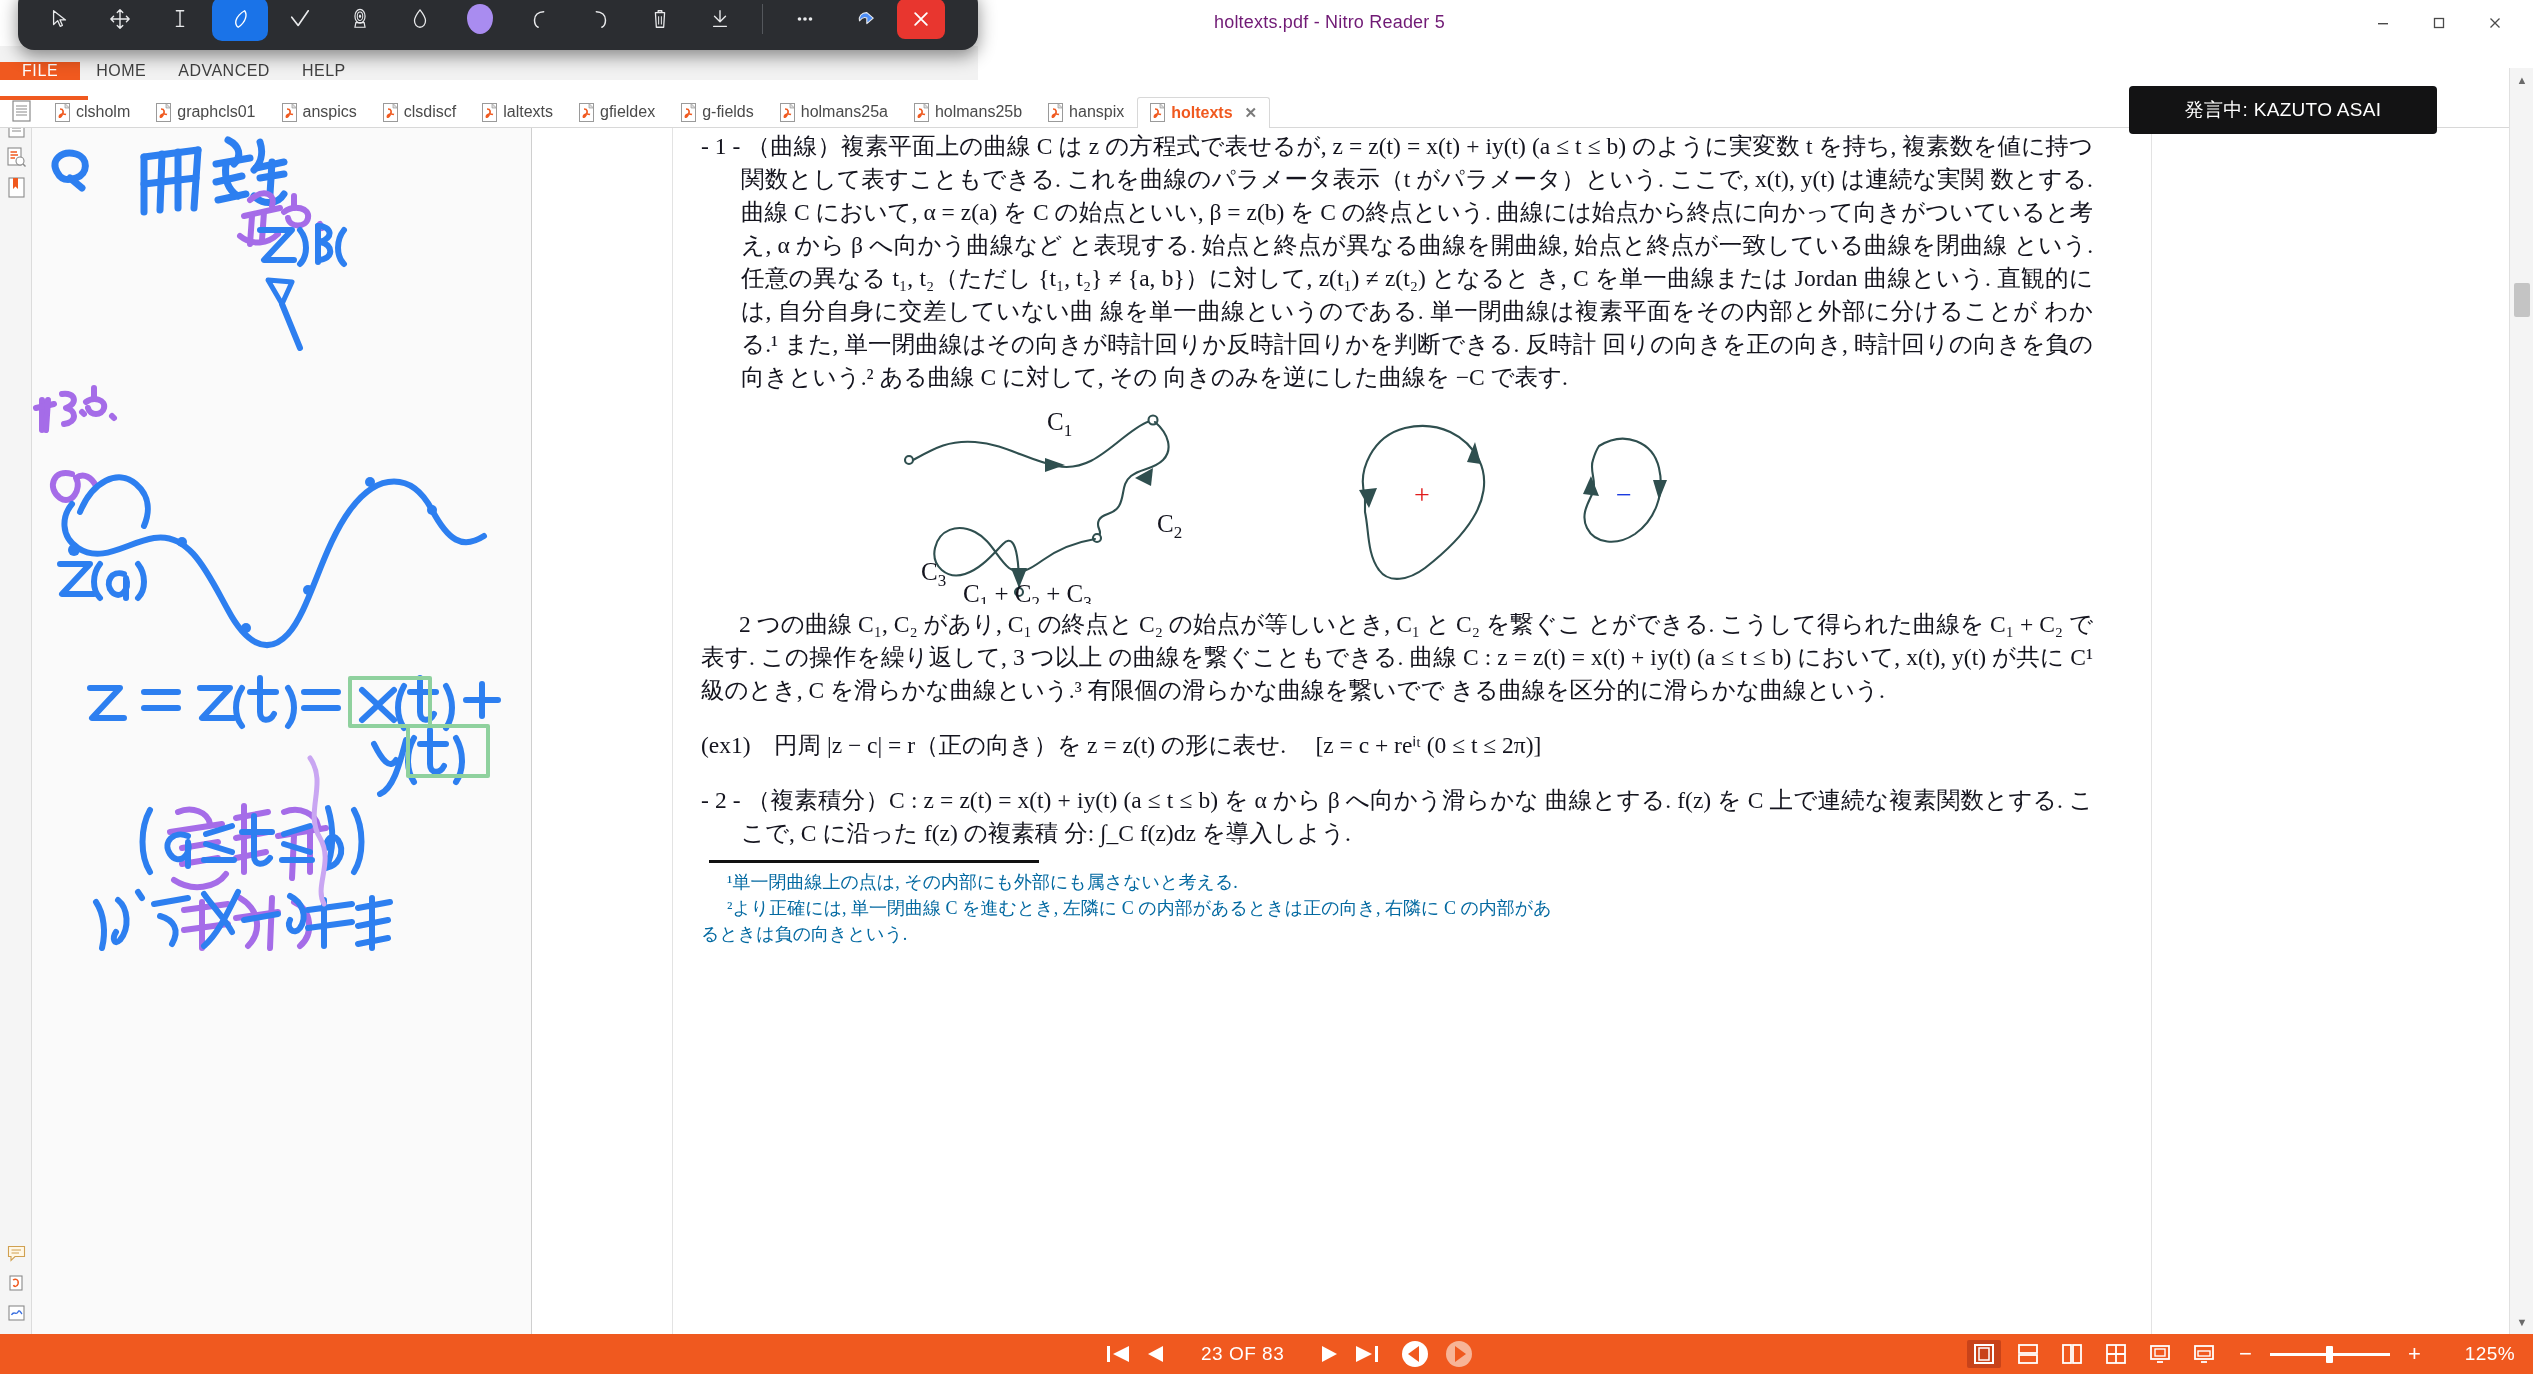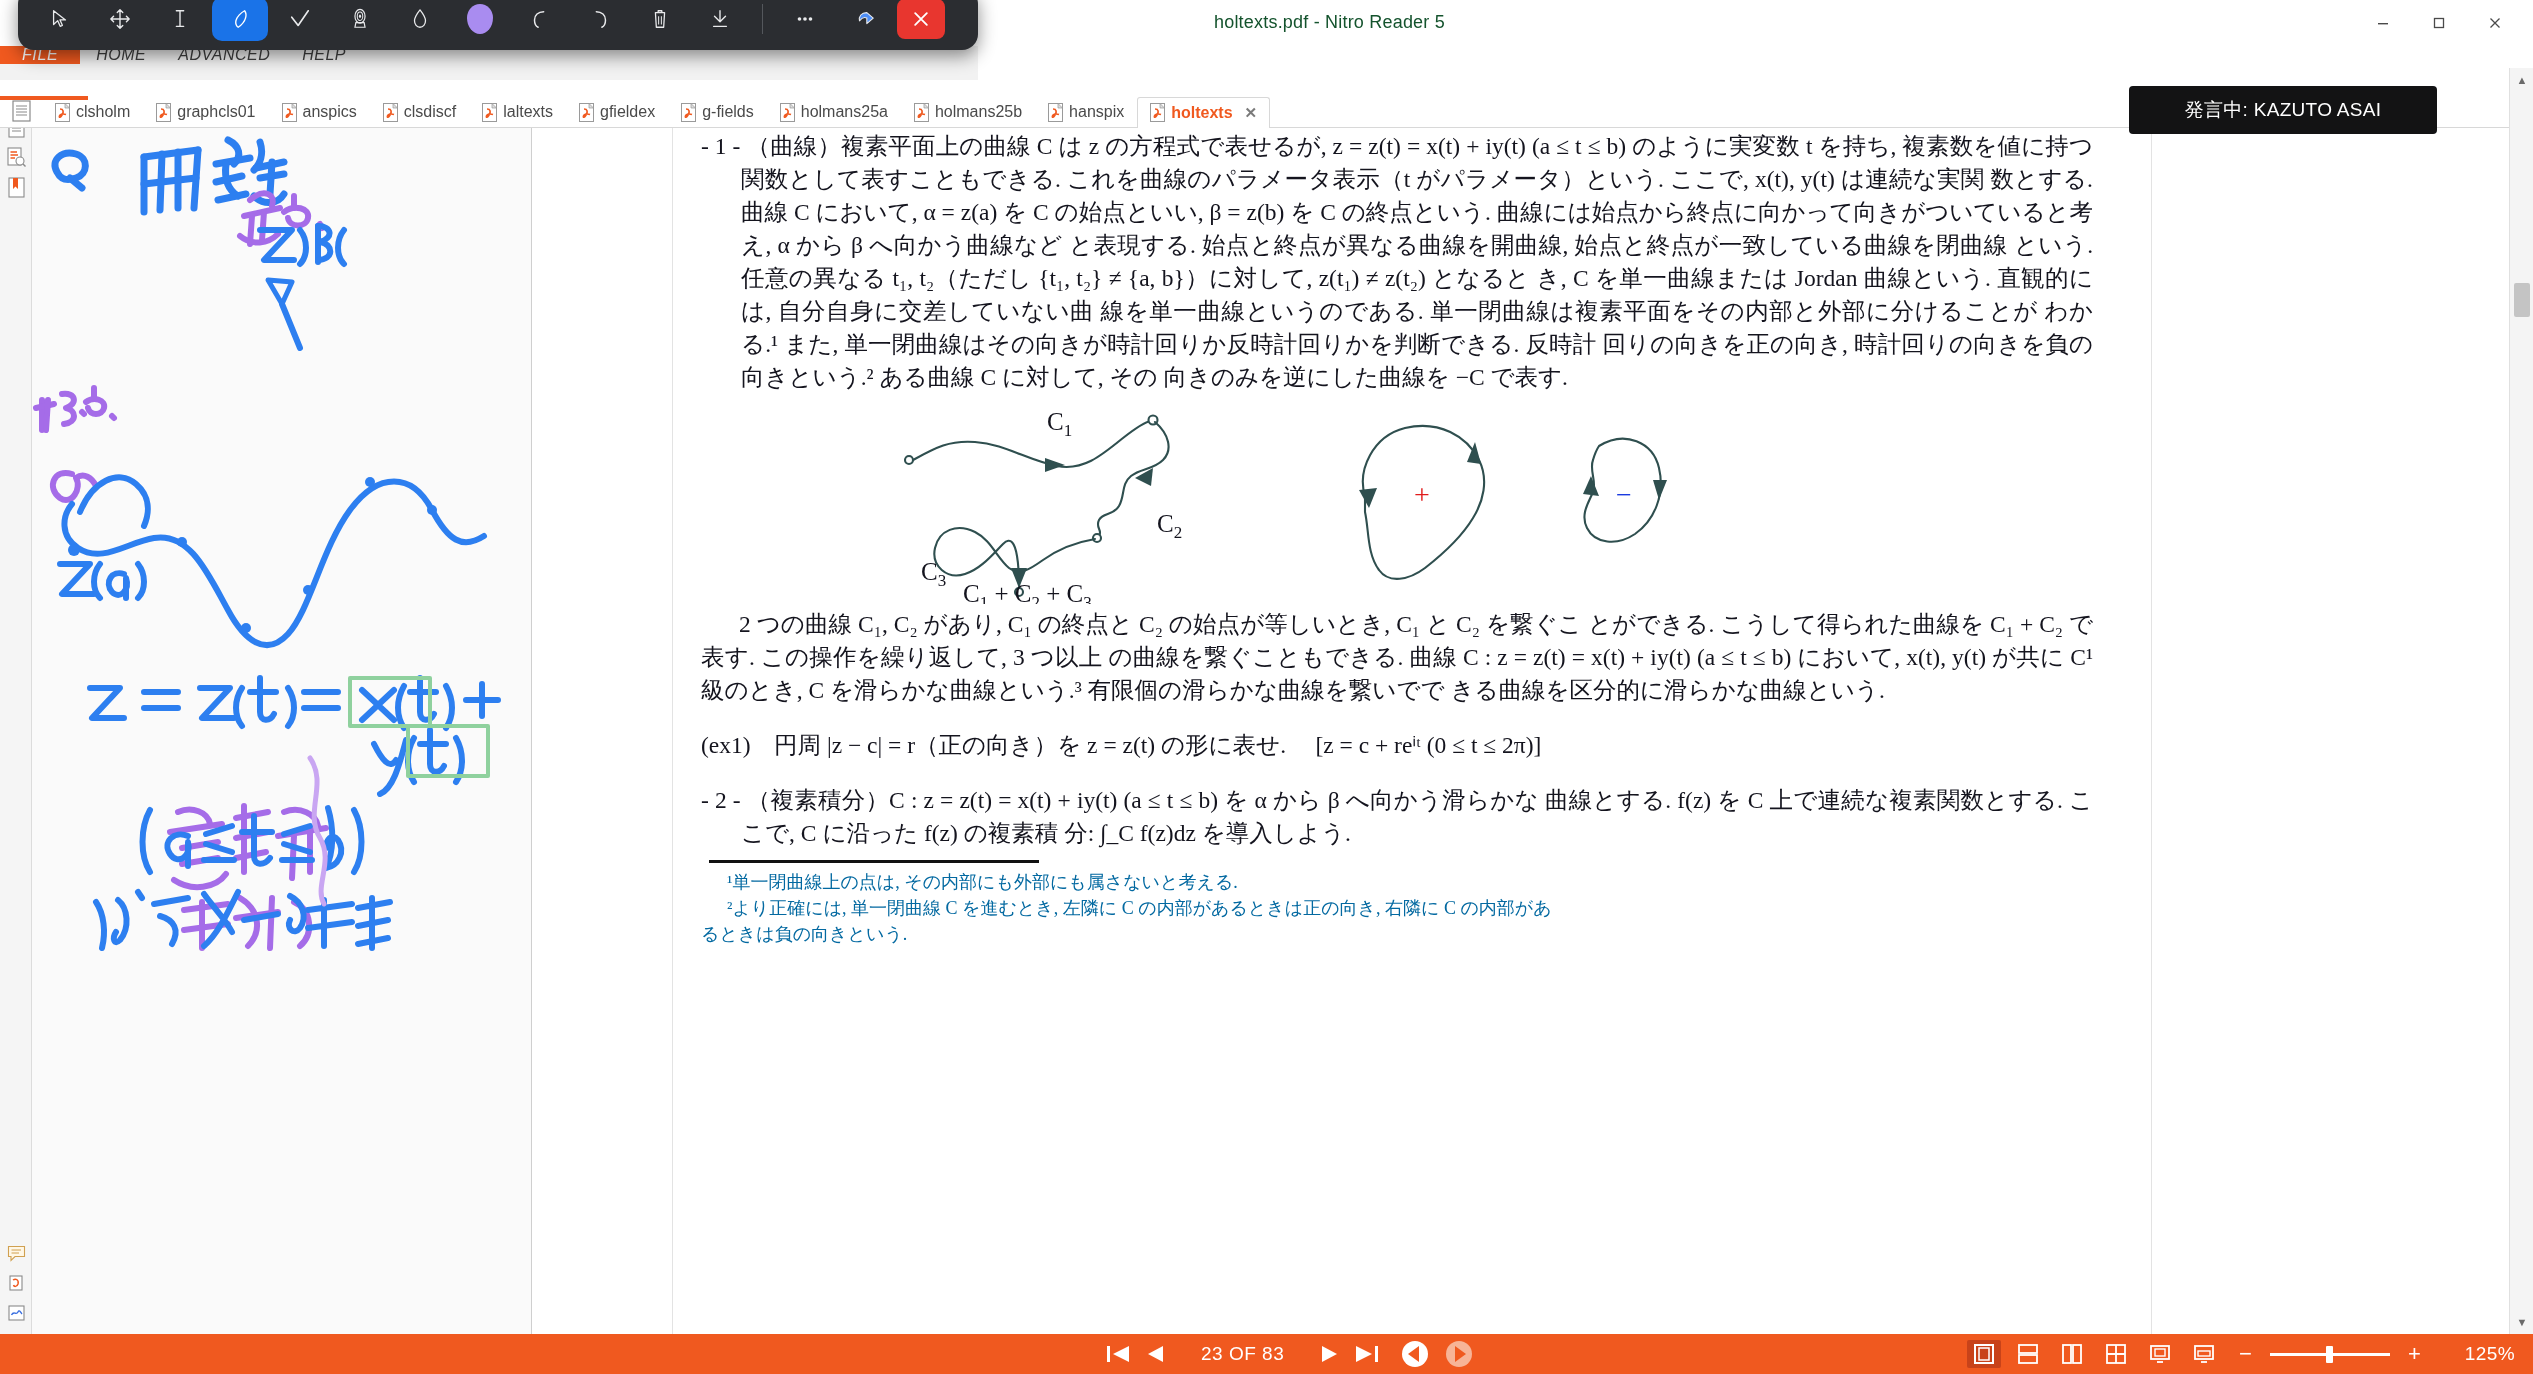--- a/index.html
+++ b/index.html
@@ -30,33 +30,33 @@
   .ft-swatch{ width:26px; height:30px; border-radius:50%/46% 46% 54% 54%; background:#a98cf0; }
   .ft-ink{ width:22px; height:26px; }
 
   
   .titlebar{
     position:absolute; left:978px; top:0; right:0; height:46px;
     background:#ffffff; z-index:10;
   }
   .title-text{
     position:absolute; left:236px; top:12px;
-    font-size:18px; color:#14532d; letter-spacing:.2px;
+    font-size:18px; color:#701a75; letter-spacing:.2px;
   }
   .win-ctrls{ position:absolute; right:10px; top:0; height:46px; display:flex; align-items:center; }
   .win-btn{ width:56px; height:44px; display:flex; align-items:center; justify-content:center; color:#4a4a4a; cursor:pointer; }
 
   
   .pill-green{ position:absolute; left:1598px; top:-12px; width:178px; height:26px; background:#1fc16b; border-radius:0 0 6px 6px; z-index:8;}
   .pill-red{ position:absolute; left:1776px; top:-12px; width:130px; height:26px; background:#e8362f; border-radius:0 0 6px 6px; z-index:8;}
 
   
   .ribbon{
     position:absolute; left:0; top:46px; width:978px; height:34px;
-    background:#f2f2f2; display:flex; align-items:flex-start; z-index:9;font-style:italic;
+    background:#f2f2f2; display:flex; align-items:flex-end; z-index:9;
   }
   .ribbon-right-fill{
     position:absolute; left:0; top:46px; width:2533px; height:34px; background:#ffffff; z-index:6;
   }
   .rb-file{
     background:#f0591f; color:#fff; font-size:16px; letter-spacing:.6px;
     padding:0 22px; display:flex; align-items:center; cursor:pointer;
   }
   .rb-item{
     color:#3f3f3f; font-size:16px; letter-spacing:.5px;

